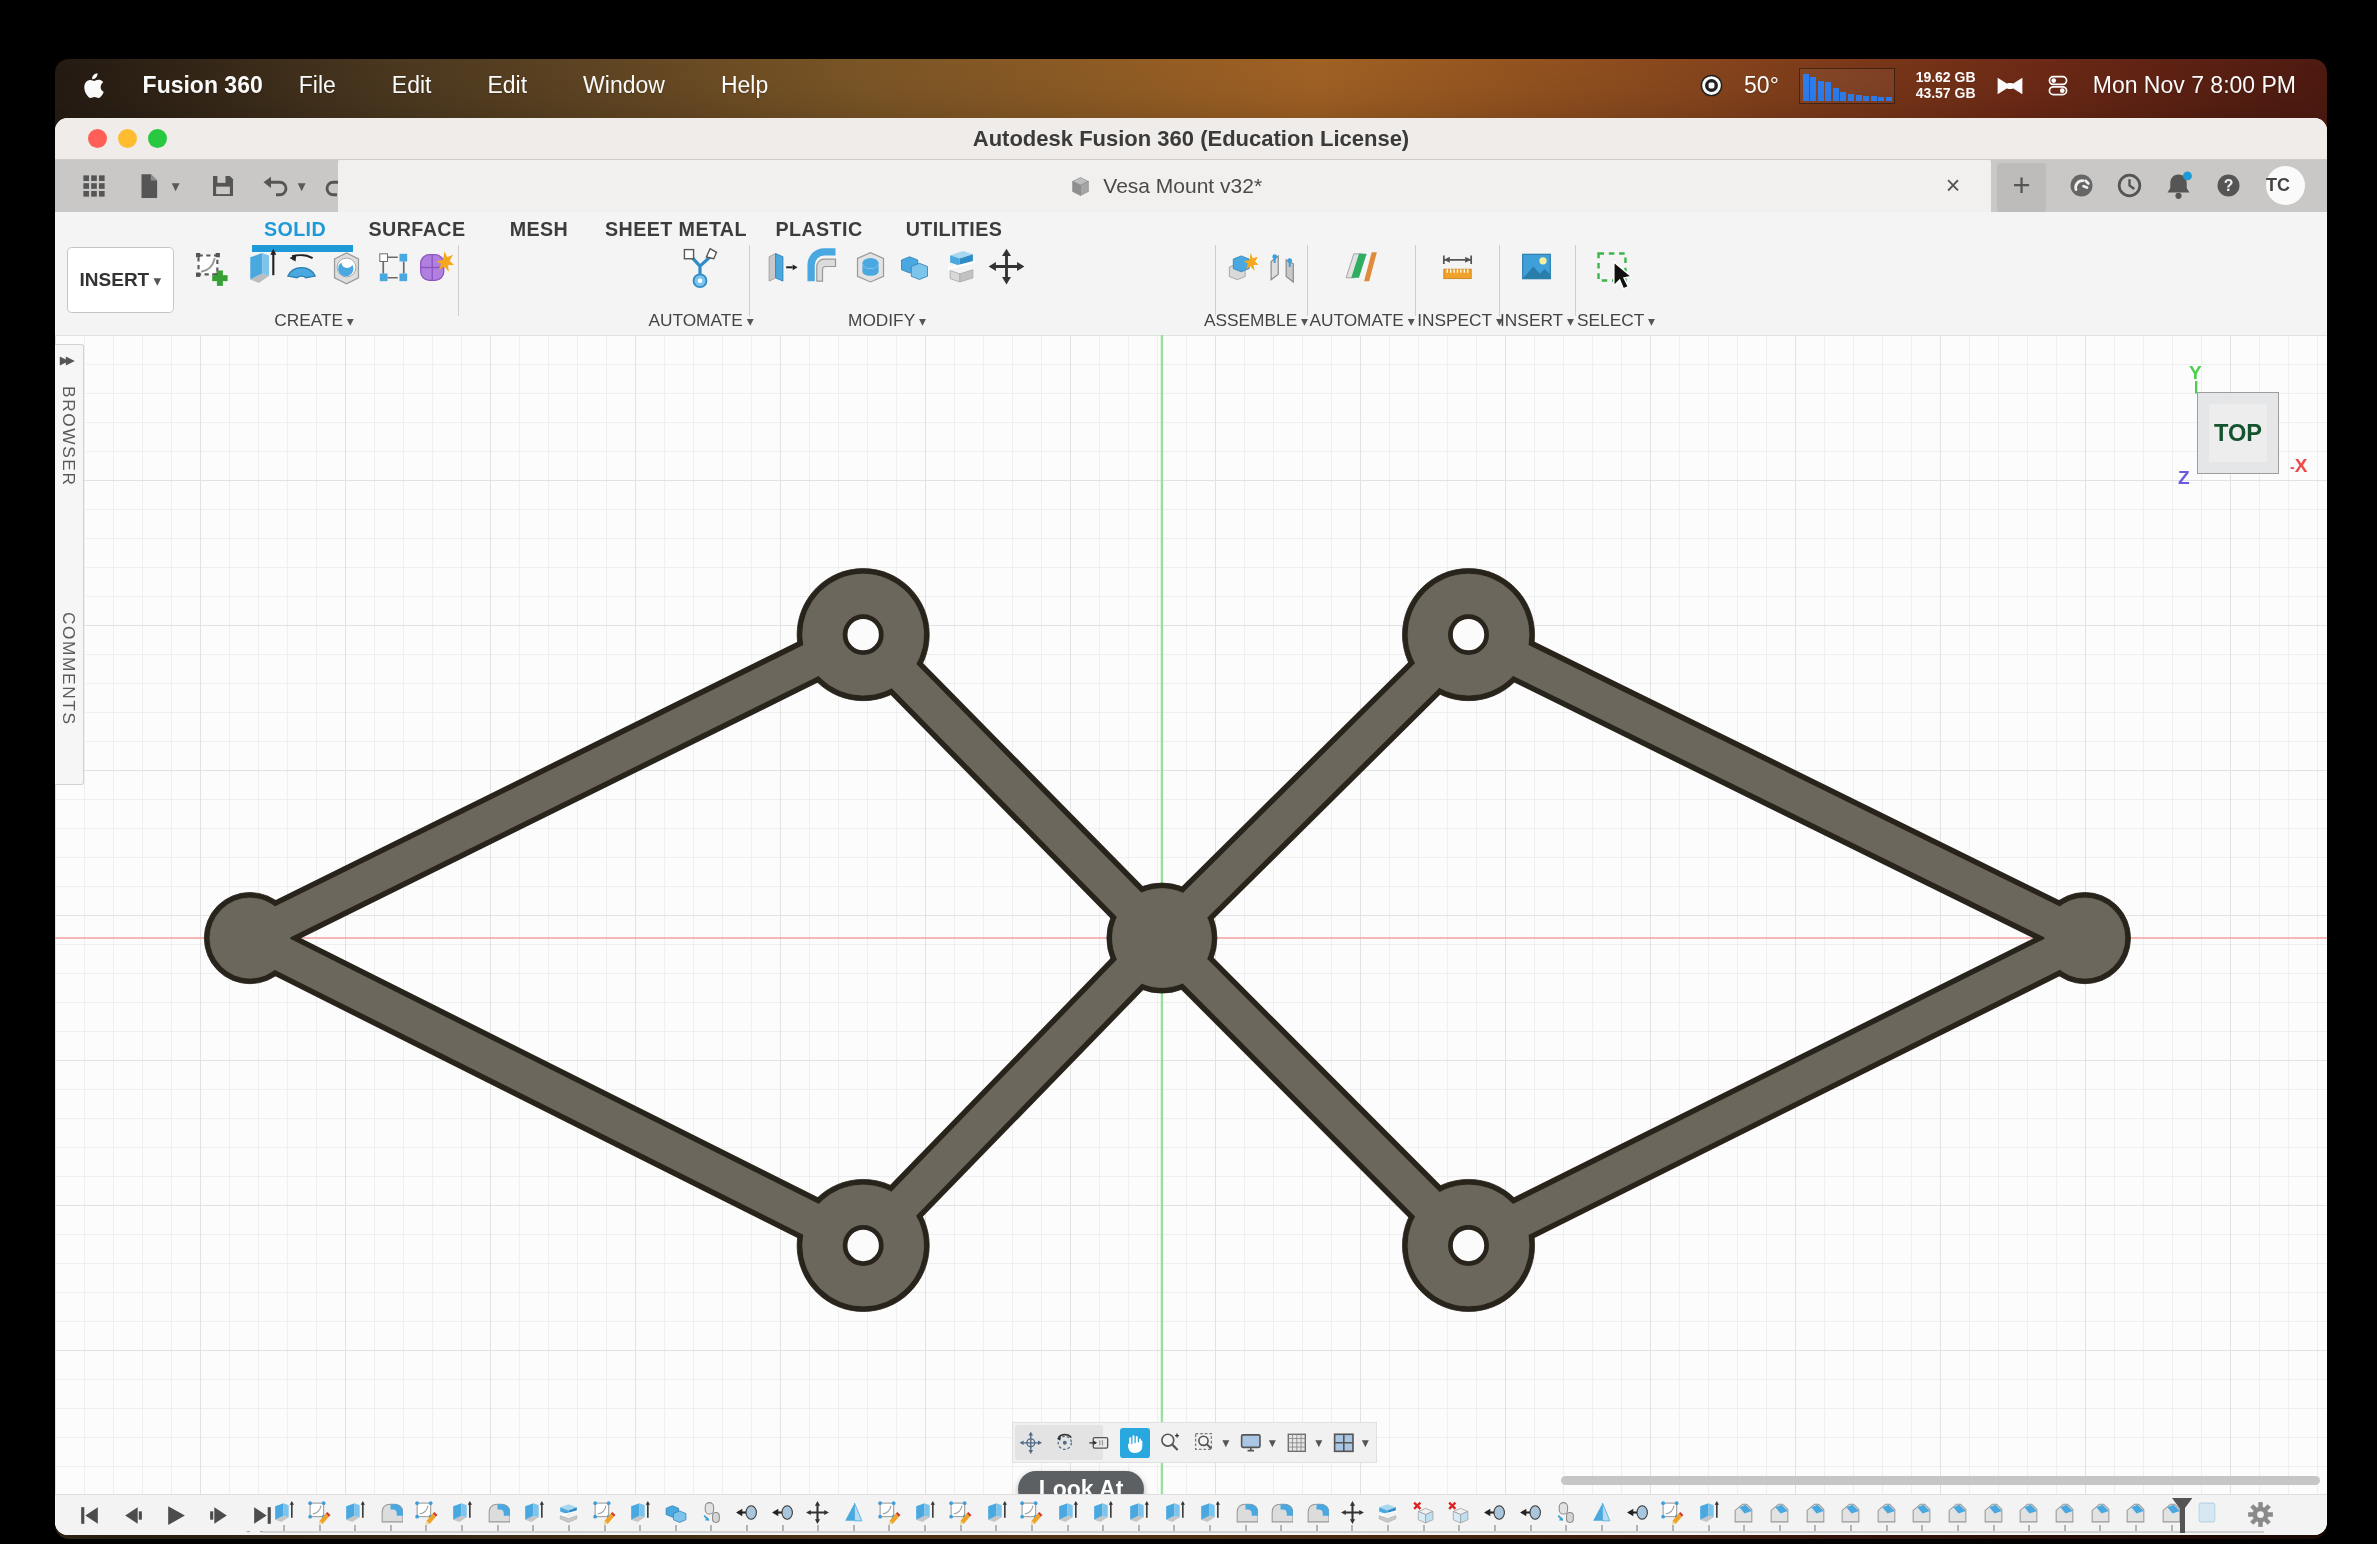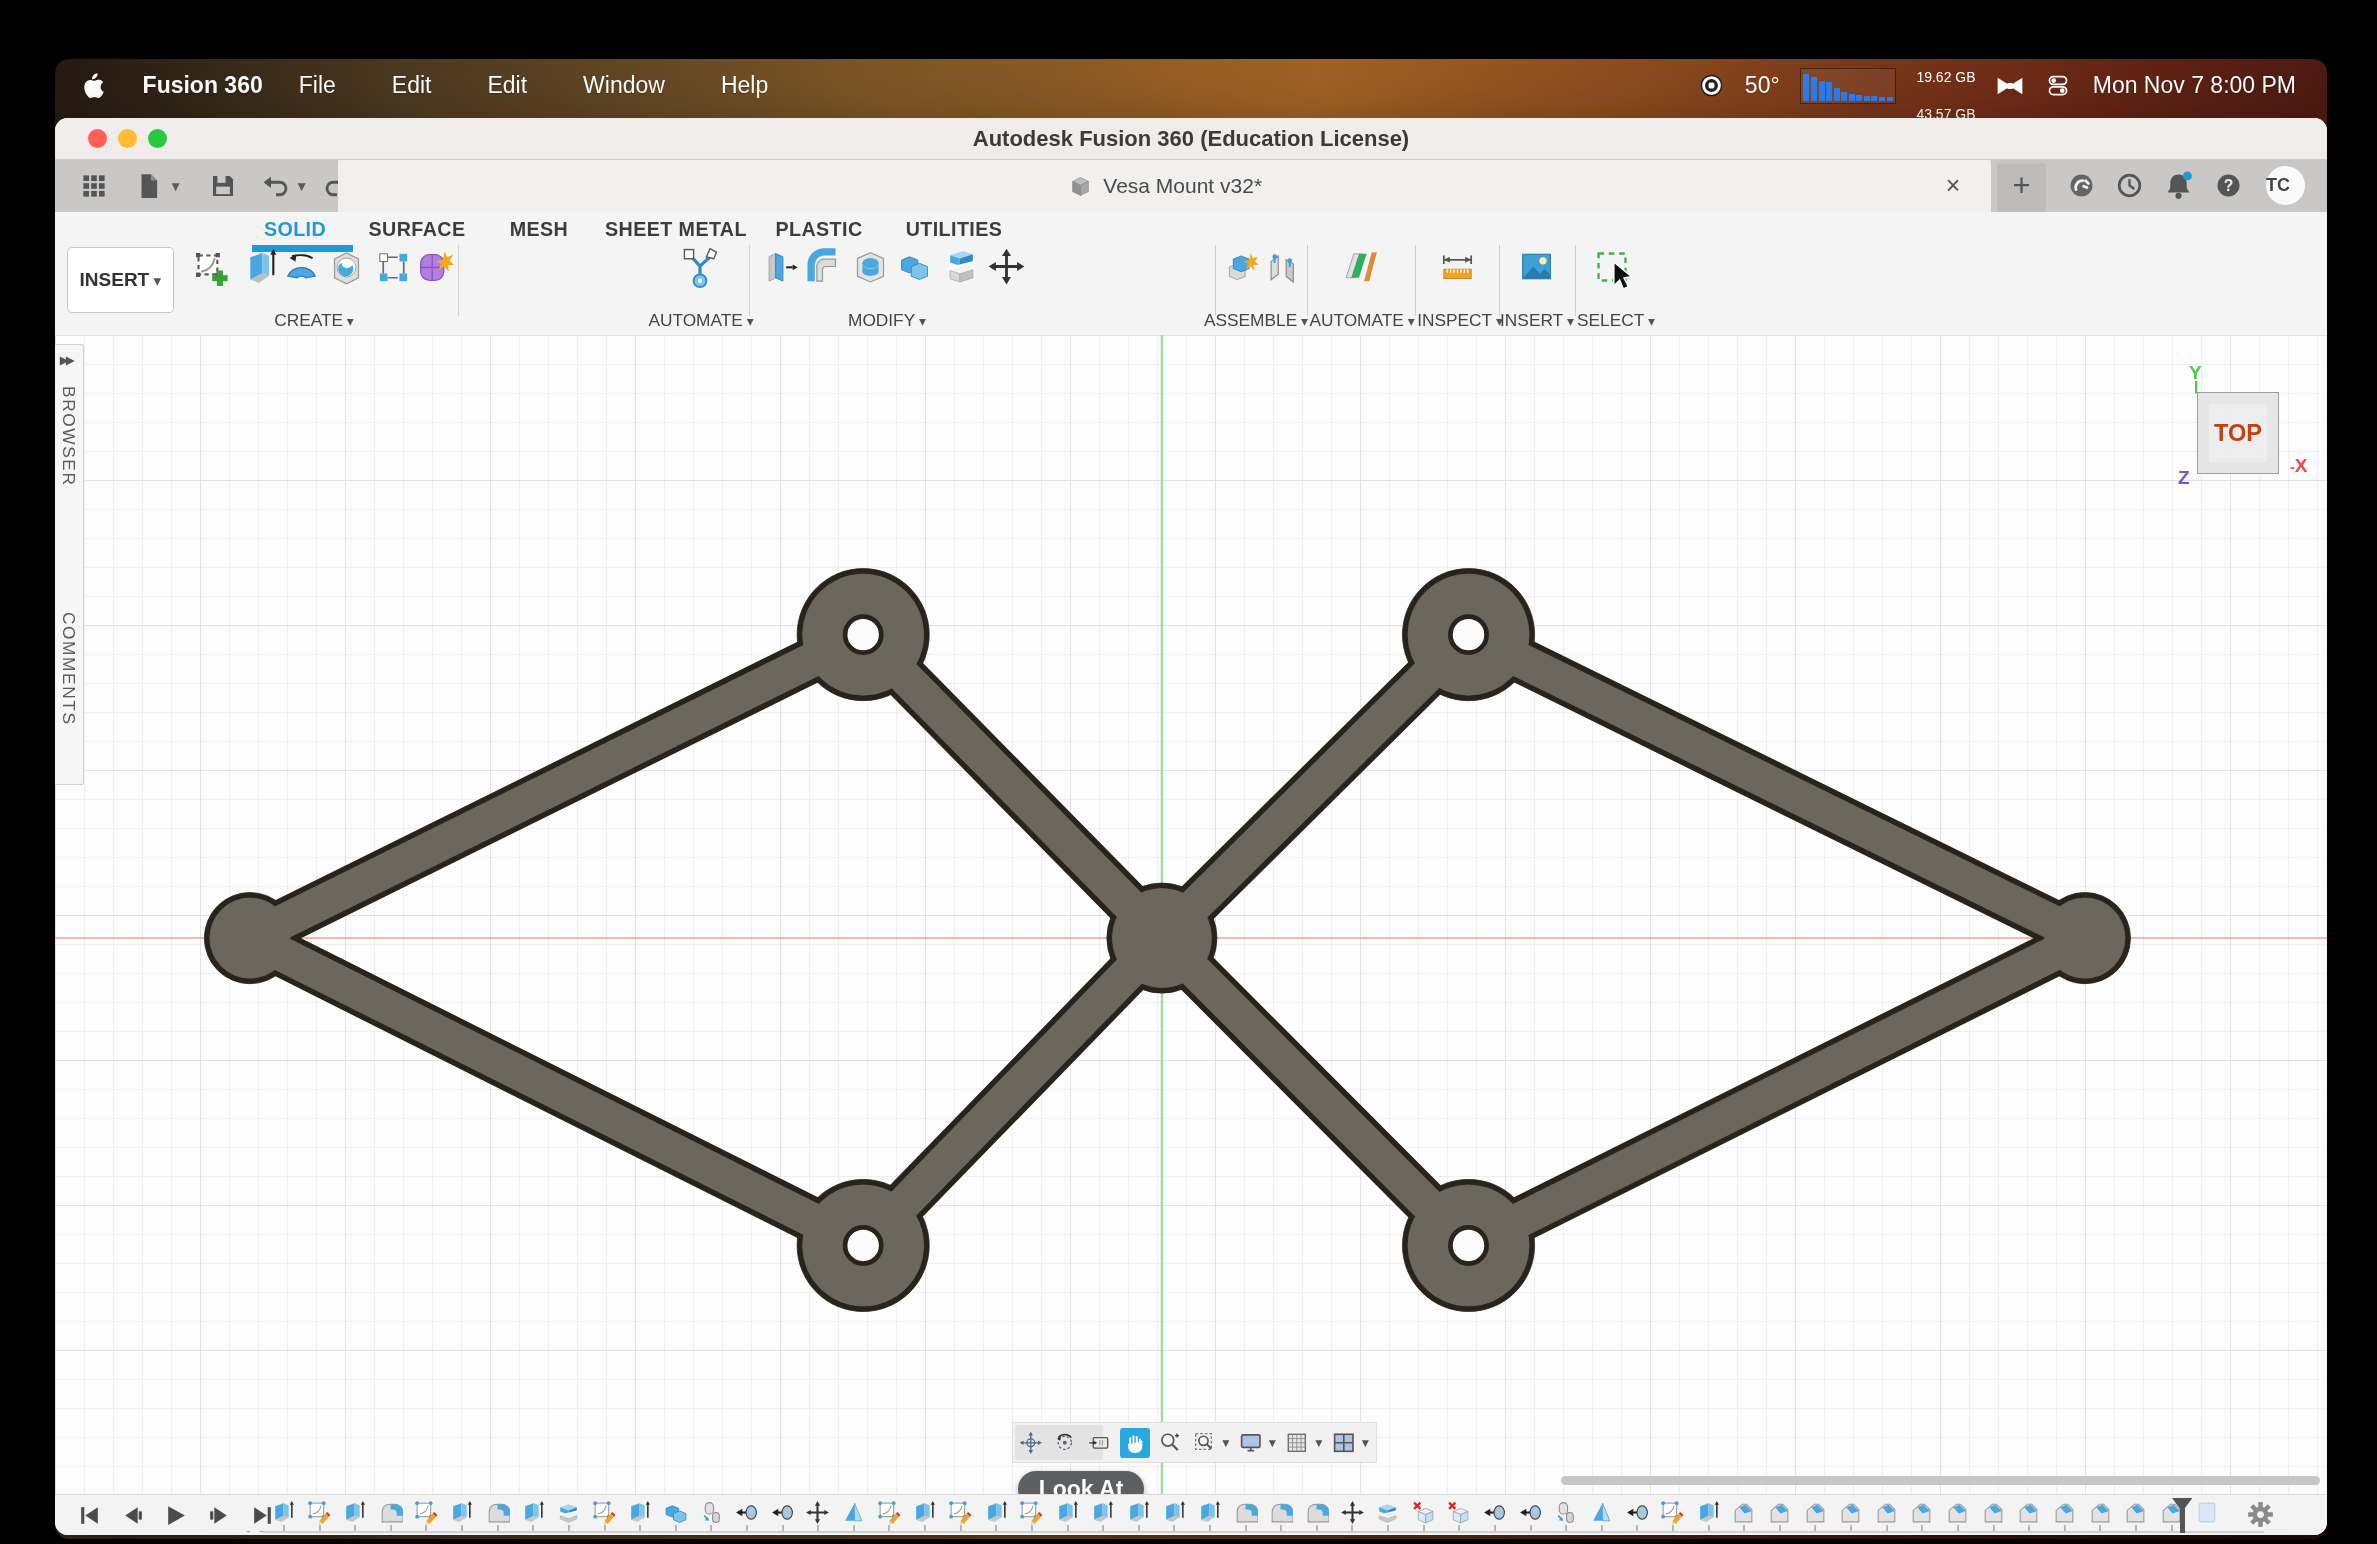--- a/index.html
+++ b/index.html
@@ -10,21 +10,21 @@
   #desktop{left:55px;top:59px;width:2272px;height:1480px;border-radius:14px;
            background:linear-gradient(100deg,#241a12 0%,#4c3920 14%,#7a5526 32%,#a06124 50%,#8a4a1e 63%,#6d2a16 78%,#471710 92%,#2b0d09 100%);}
   #menubar{left:55px;top:59px;width:2272px;height:53px;color:#fff;font-size:23px;}
   #menu-left{left:28px;top:0;height:53px;display:flex;align-items:center;gap:36px;}
   .menu-item{color:#fff;text-shadow:0 0.8px 1.6px rgba(0,0,0,.25);}
   #menu-app{font-weight:700;}
   #menu-right{right:31px;top:0;height:53px;display:flex;align-items:center;gap:20.4px;}
   #mem-hist{width:96px;height:36px;border:0.8px solid rgba(0,0,0,.45);background:rgba(255,255,255,.06);
             display:flex;align-items:flex-end;gap:1.6px;padding:1.6px 2.4px;box-sizing:border-box;}
   #mem-hist .bar{flex:1;background:#2e7ef0;}
-  .memtxt{font-size:14px;line-height:15.7px;font-weight:400;margin-top:21px;}
+  .memtxt{font-size:14px;line-height:15.7px;font-weight:700;}
   #clock{font-size:23px;}
   
   #win{left:55px;top:118px;width:2272px;height:1417px;border-radius:12.6px;background:#f4f4f4;
        overflow:hidden;box-shadow:0 31px 71px rgba(0,0,0,.6);}
   #titlebar{left:0;top:0;right:0;height:41px;background:#efecea;border-bottom:0.8px solid #cfcbc8;}
   .tlight{width:19px;height:19px;border-radius:50%;top:11px;}
   #title-text{left:0;right:0;top:0;height:41px;text-align:center;line-height:41px;
               color:#3a3a3a;font-weight:700;font-size:22px;}
   #toolbar{left:0;top:42px;right:0;height:52px;background:#c9c8c7;}
   .tb-ic{top:11px;width:30px;height:30px;}
@@ -54,21 +54,21 @@
     background-image:
       repeating-linear-gradient(to right,#e2e2e2 0 0.8px,transparent 0.8px 145px),
       repeating-linear-gradient(to bottom,#e2e2e2 0 0.8px,transparent 0.8px 145px),
       repeating-linear-gradient(to right,#efefef 0 0.8px,transparent 0.8px 29px),
       repeating-linear-gradient(to bottom,#efefef 0 0.8px,transparent 0.8px 29px);}
   #siderail{left:0;top:9.4px;width:28px;height:439px;background:#f6f6f6;border:0.8px solid #d2d2d2;border-left:none;
             border-radius:0 3.1px 3.1px 0;}
   .vtext{writing-mode:vertical-rl;color:#5a5a5a;font-size:17.3px;letter-spacing:1.6px;left:3.1px;}
   #rail-chev{left:4.7px;top:7.9px;color:#555;font-size:11.8px;letter-spacing:-3.1px;}
   #viewcube{left:2142px;top:57px;width:80px;height:80px;background:rgba(235,235,235,.92);
-            border:1.6px solid #9d9d9d;color:#c2410c;font-weight:700;font-size:23.6px;
+            border:1.6px solid #9d9d9d;color:#14532d;font-weight:700;font-size:23.6px;
             display:flex;align-items:center;justify-content:center;box-shadow:inset 0 0 0 11px rgba(220,223,228,.5);}
   .axis{font-size:19px;font-weight:700;}
   #navbar{left:957px;top:1087px;width:363px;height:39px;background:#f1f1f1;border:0.8px solid #e0e0e0;
           display:flex;align-items:center;}
   #nav-cluster-bg{left:1.6px;top:2.4px;width:88px;height:35px;background:#e3e3e3;border-radius:3.1px;}
   .nav-ic{position:relative;width:30px;height:30px;margin:0 2.4px;border-radius:3.1px;display:flex;align-items:center;justify-content:center;}
   .nav-ic.active{background:#29a8e0;}
   .nav-caret{font-size:11.8px;color:#555;margin:0 1.6px 0 -1.6px;}
   #tooltip{left:963px;top:1136px;width:126px;height:36px;background:#5c6063;color:#fff;border-radius:18px;
            font-size:23px;font-weight:700;text-align:center;line-height:36px;box-shadow:0 2.4px 6.3px rgba(0,0,0,.3);}

